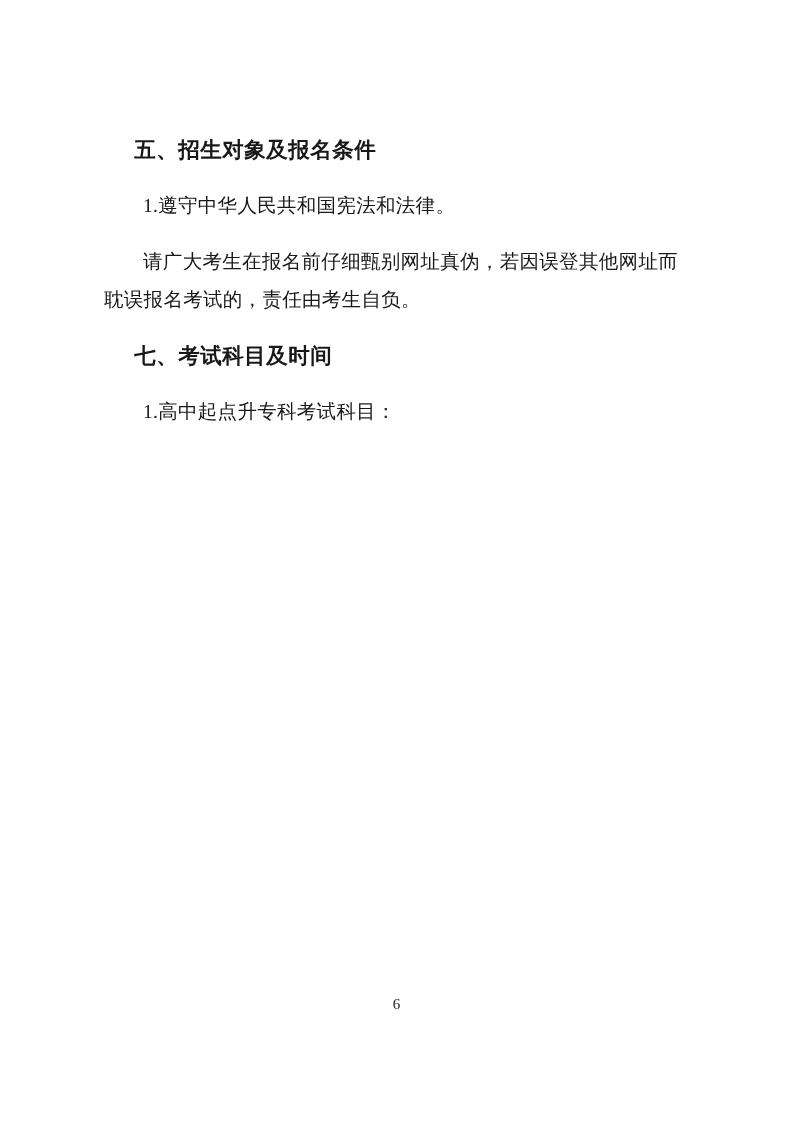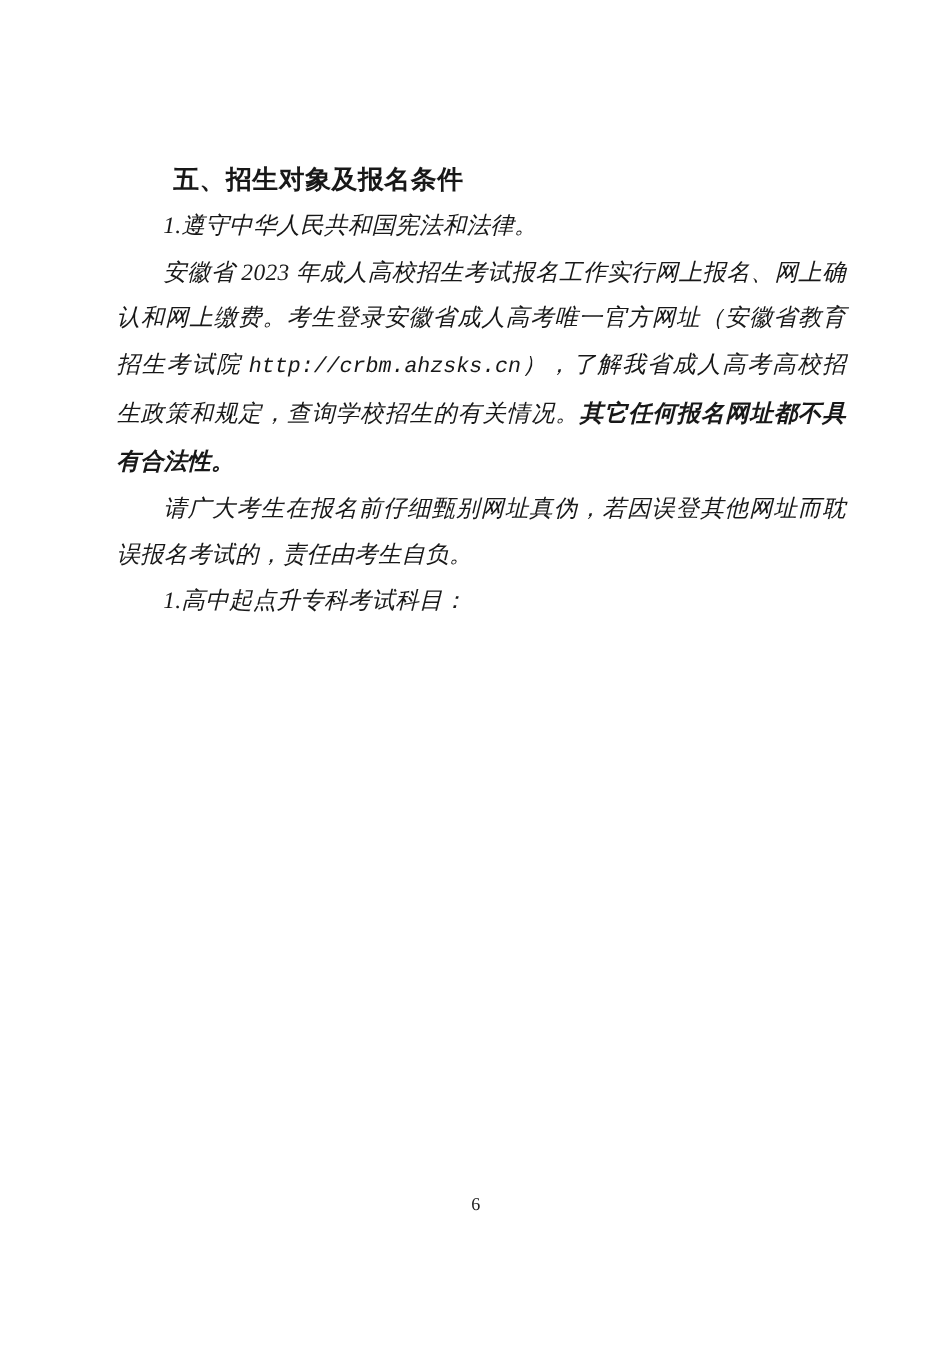--- a/index.html
+++ b/index.html
@@ -11,32 +11,31 @@
     position: relative;
     width: 793px;
     height: 1122px;
     background: #ffffff;
     overflow: hidden;
     font-family: "Liberation Serif", "DejaVu Serif", serif;
     color: #181818;
   }
   .content {
     position: absolute;
-    left: 97px;
+    left: 87px;
     top: 131px;
     width: 608px;
   }
   .para {
-    margin: 0;
+    margin: 17px;
     font-size: 19.5px;
     line-height: 38.8px;
     text-align: justify;
     text-indent: 2em;
     letter-spacing: 0.3px;
-    font-style: italic;
   }
   .heading {
     margin: 0;
     font-family: "Liberation Sans", "DejaVu Sans", sans-serif;
     font-weight: bold;
     font-size: 21.5px;
     line-height: 38.8px;
     text-indent: 2.2em;
     letter-spacing: 0.5px;
   }
@@ -66,24 +65,24 @@
 <div class="page">
   <div class="content">
 
     <h2 class="heading">五、招生对象及报名条件</h2>
 
     <p class="para"><span>1.遵守中华人民共和国宪法和法律。</span></p>
 
 
 
 
-    <p class="para"><span>安徽省 2023 年成人高校招生考试报名工作实行网上报名、网上确认和网上缴费。考生登录安徽省成人高考唯一官方网址（安徽省教育招生考试院 </span><span class="run-mono">http://crbm.ahzsks.cn</span><span>），了解我省成人高考高校招生政策和规定，查询学校招生的有关情况。</span><span class="run-bold">其它任何报名网址都不具有合法性。</span></p>
 
 
     <p class="para"><span>请广大考生在报名前仔细甄别网址真伪，若因误登其他网址而耽误报名考试的，责任由考生自负。</span></p>
 
+    <h2 class="heading">七、考试科目及时间</h2>
 
     <p class="para"><span>1.高中起点升专科考试科目：</span></p>
 
   </div>
 
   <div class="page-number">6</div>
 </div>
 
 </body></html>

